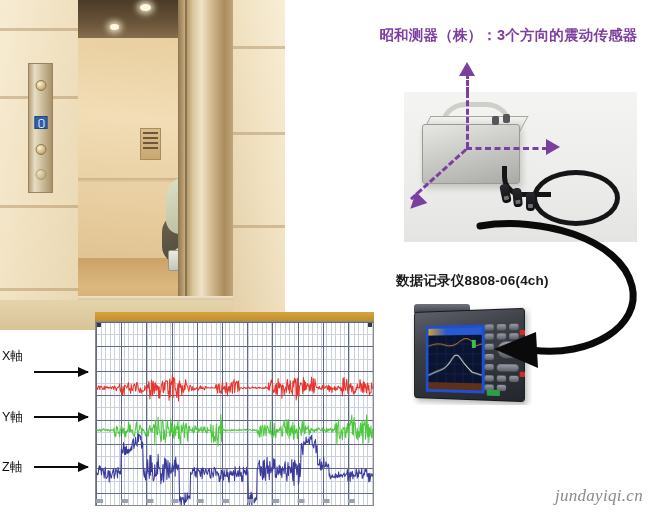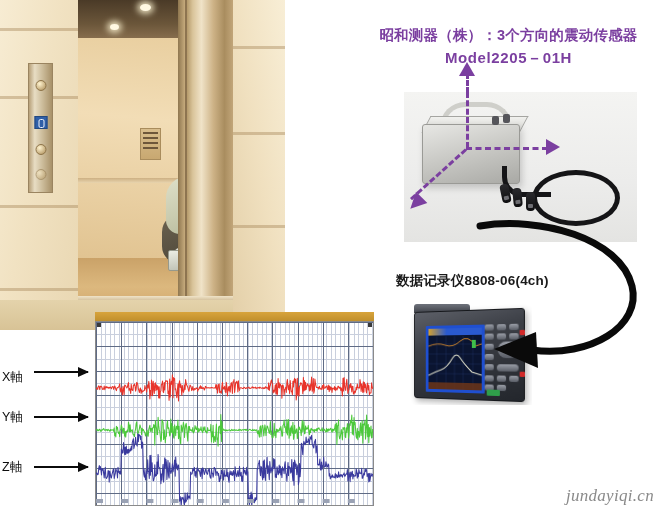--- a/index.html
+++ b/index.html
@@ -201,21 +201,21 @@
   
   .axis-label{position:absolute;font-size:12.5px;color:#0d0d0d;font-weight:500;white-space:nowrap;}
   .label-arrow{position:absolute;height:2px;background:#0b0b0b;}
   .label-arrow:after{
     content:"";position:absolute;right:-1px;top:-4px;
     border-left:11px solid #0b0b0b;border-top:5px solid transparent;border-bottom:5px solid transparent;
   }
 
   
   #watermark{
-    right:13px;bottom:6px;color:#8a8a8a;font-style:italic;font-size:17px;
+    right:24px;bottom:6px;color:#8a8a8a;font-style:italic;font-size:17px;
     font-family:"Liberation Serif","DejaVu Serif",serif;letter-spacing:.3px;
   }
 </style>
 </head>
 <body>
 
 <div class="abs" id="elevator-photo">
   <div class="wall-left"></div>
   <div class="wall-seam abs" style="left:0;top:28px;width:78px;"></div>
   <div class="wall-seam abs" style="left:0;top:96px;width:78px;"></div>
@@ -261,21 +261,20 @@
   <div class="lobby-floor"></div>
 
   <div class="wall-right"></div>
   <div class="wall-seam abs" style="left:233px;top:46px;width:52px;"></div>
   <div class="wall-seam abs" style="left:233px;top:132px;width:52px;"></div>
   <div class="wall-seam abs" style="left:233px;top:225px;width:52px;"></div>
 </div>
 
 <div class="abs" id="sensor-title">
   <div>昭和测器（株）：3个方向的震动传感器</div>
-  <div id="sensor-model">Model2205－01H</div>
 </div>
 
 <div class="abs" style="left:466px;top:73px;width:0;height:20px;border-left:3px dashed #7b3fa0;"></div>
 <div class="abs arrowhead" style="left:459px;top:62px;border-left:8px solid transparent;border-right:8px solid transparent;border-bottom:14px solid #7b3fa0;"></div>
 
 <div class="abs" id="sensor-photo">
   <div class="sensor-handle"></div>
   <div class="sensor-top"></div>
   <div class="sensor-body"></div>
   <div class="sensor-knob" style="left:88px;top:24px;"></div>
@@ -362,21 +361,21 @@
       <rect x="125.9" y="0" width="7" height="4" fill="#9aa2b4"></rect>
       <rect x="151.1" y="0" width="7" height="4" fill="#9aa2b4"></rect>
       <rect x="176.3" y="0" width="7" height="4" fill="#9aa2b4"></rect>
       <rect x="201.5" y="0" width="7" height="4" fill="#9aa2b4"></rect>
       <rect x="226.6" y="0" width="7" height="4" fill="#9aa2b4"></rect>
       <rect x="251.8" y="0" width="7" height="4" fill="#9aa2b4"></rect>
       <rect x="277.0" y="0" width="7" height="4" fill="#9aa2b4"></rect>
     </svg>
 </div>
 
-<div class="axis-label abs" style="left:2px;top:369px;">X軸</div>
+<div class="axis-label abs" style="left:2px;top:348px;">X軸</div>
 <div class="label-arrow abs" style="left:34px;top:371px;width:54px;"></div>
 
 <div class="axis-label abs" style="left:2px;top:409px;">Y軸</div>
 <div class="label-arrow abs" style="left:34px;top:416px;width:54px;"></div>
 
 <div class="axis-label abs" style="left:2px;top:459px;">Z軸</div>
 <div class="label-arrow abs" style="left:34px;top:466px;width:54px;"></div>
 
 <div class="abs" id="watermark">jundayiqi.cn</div>
 

